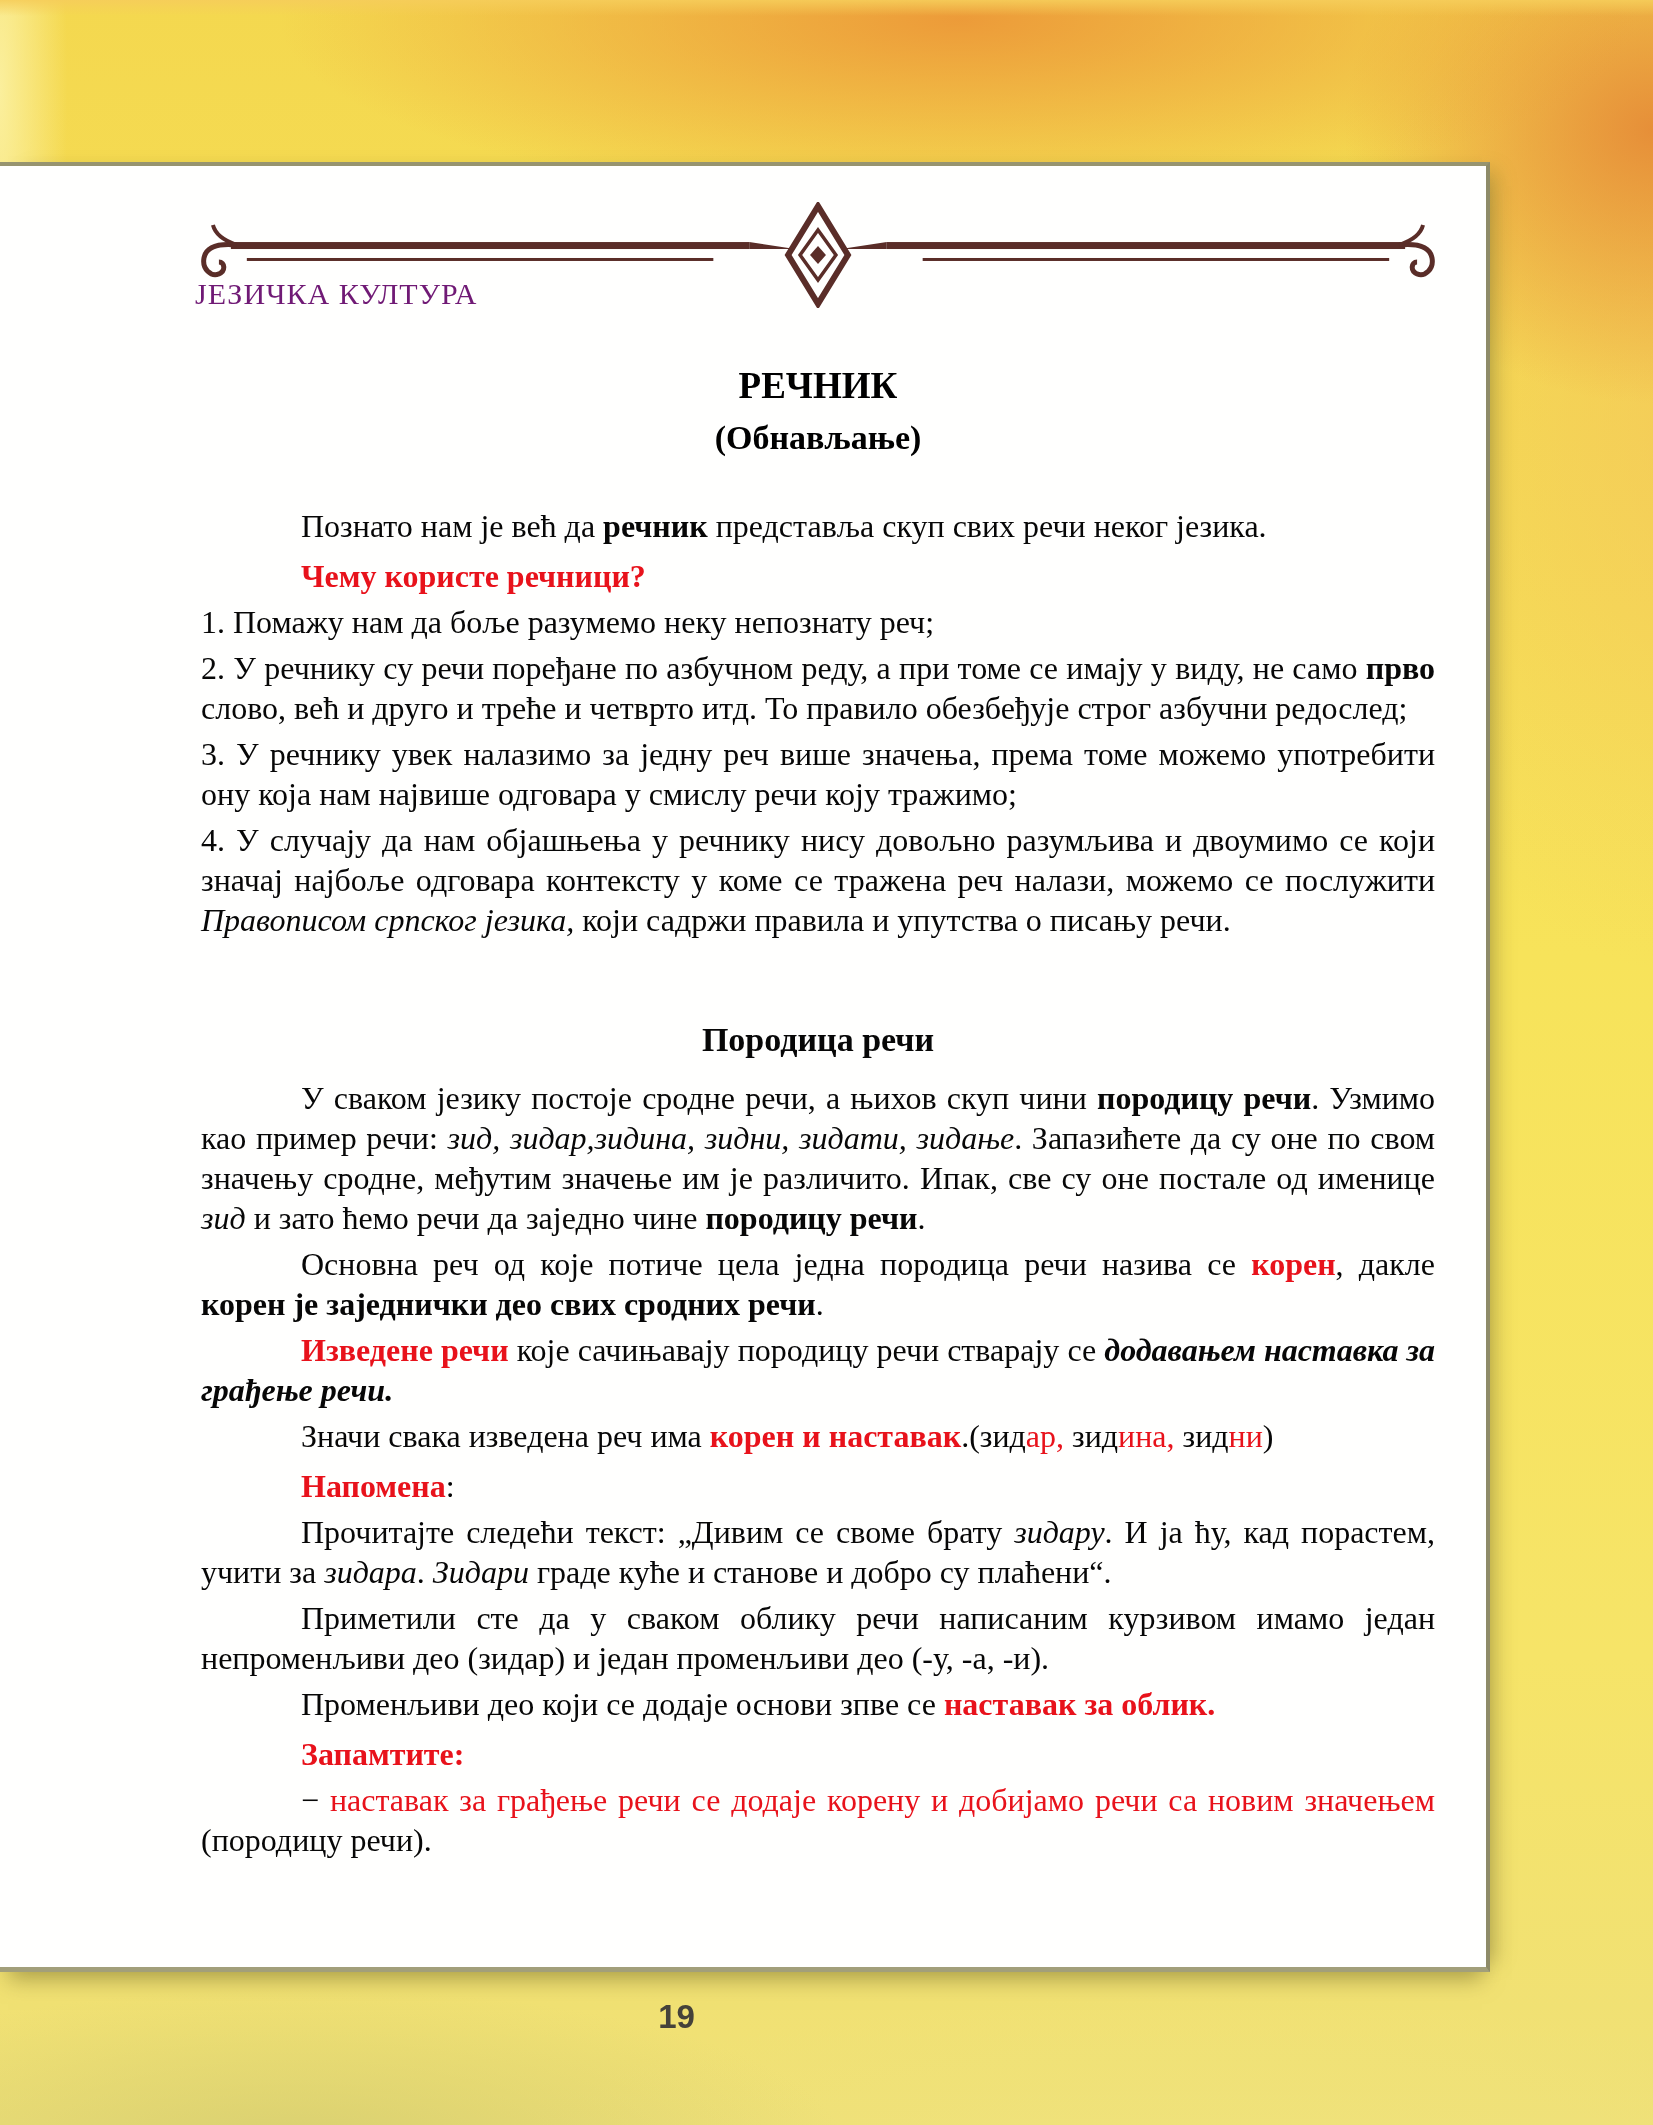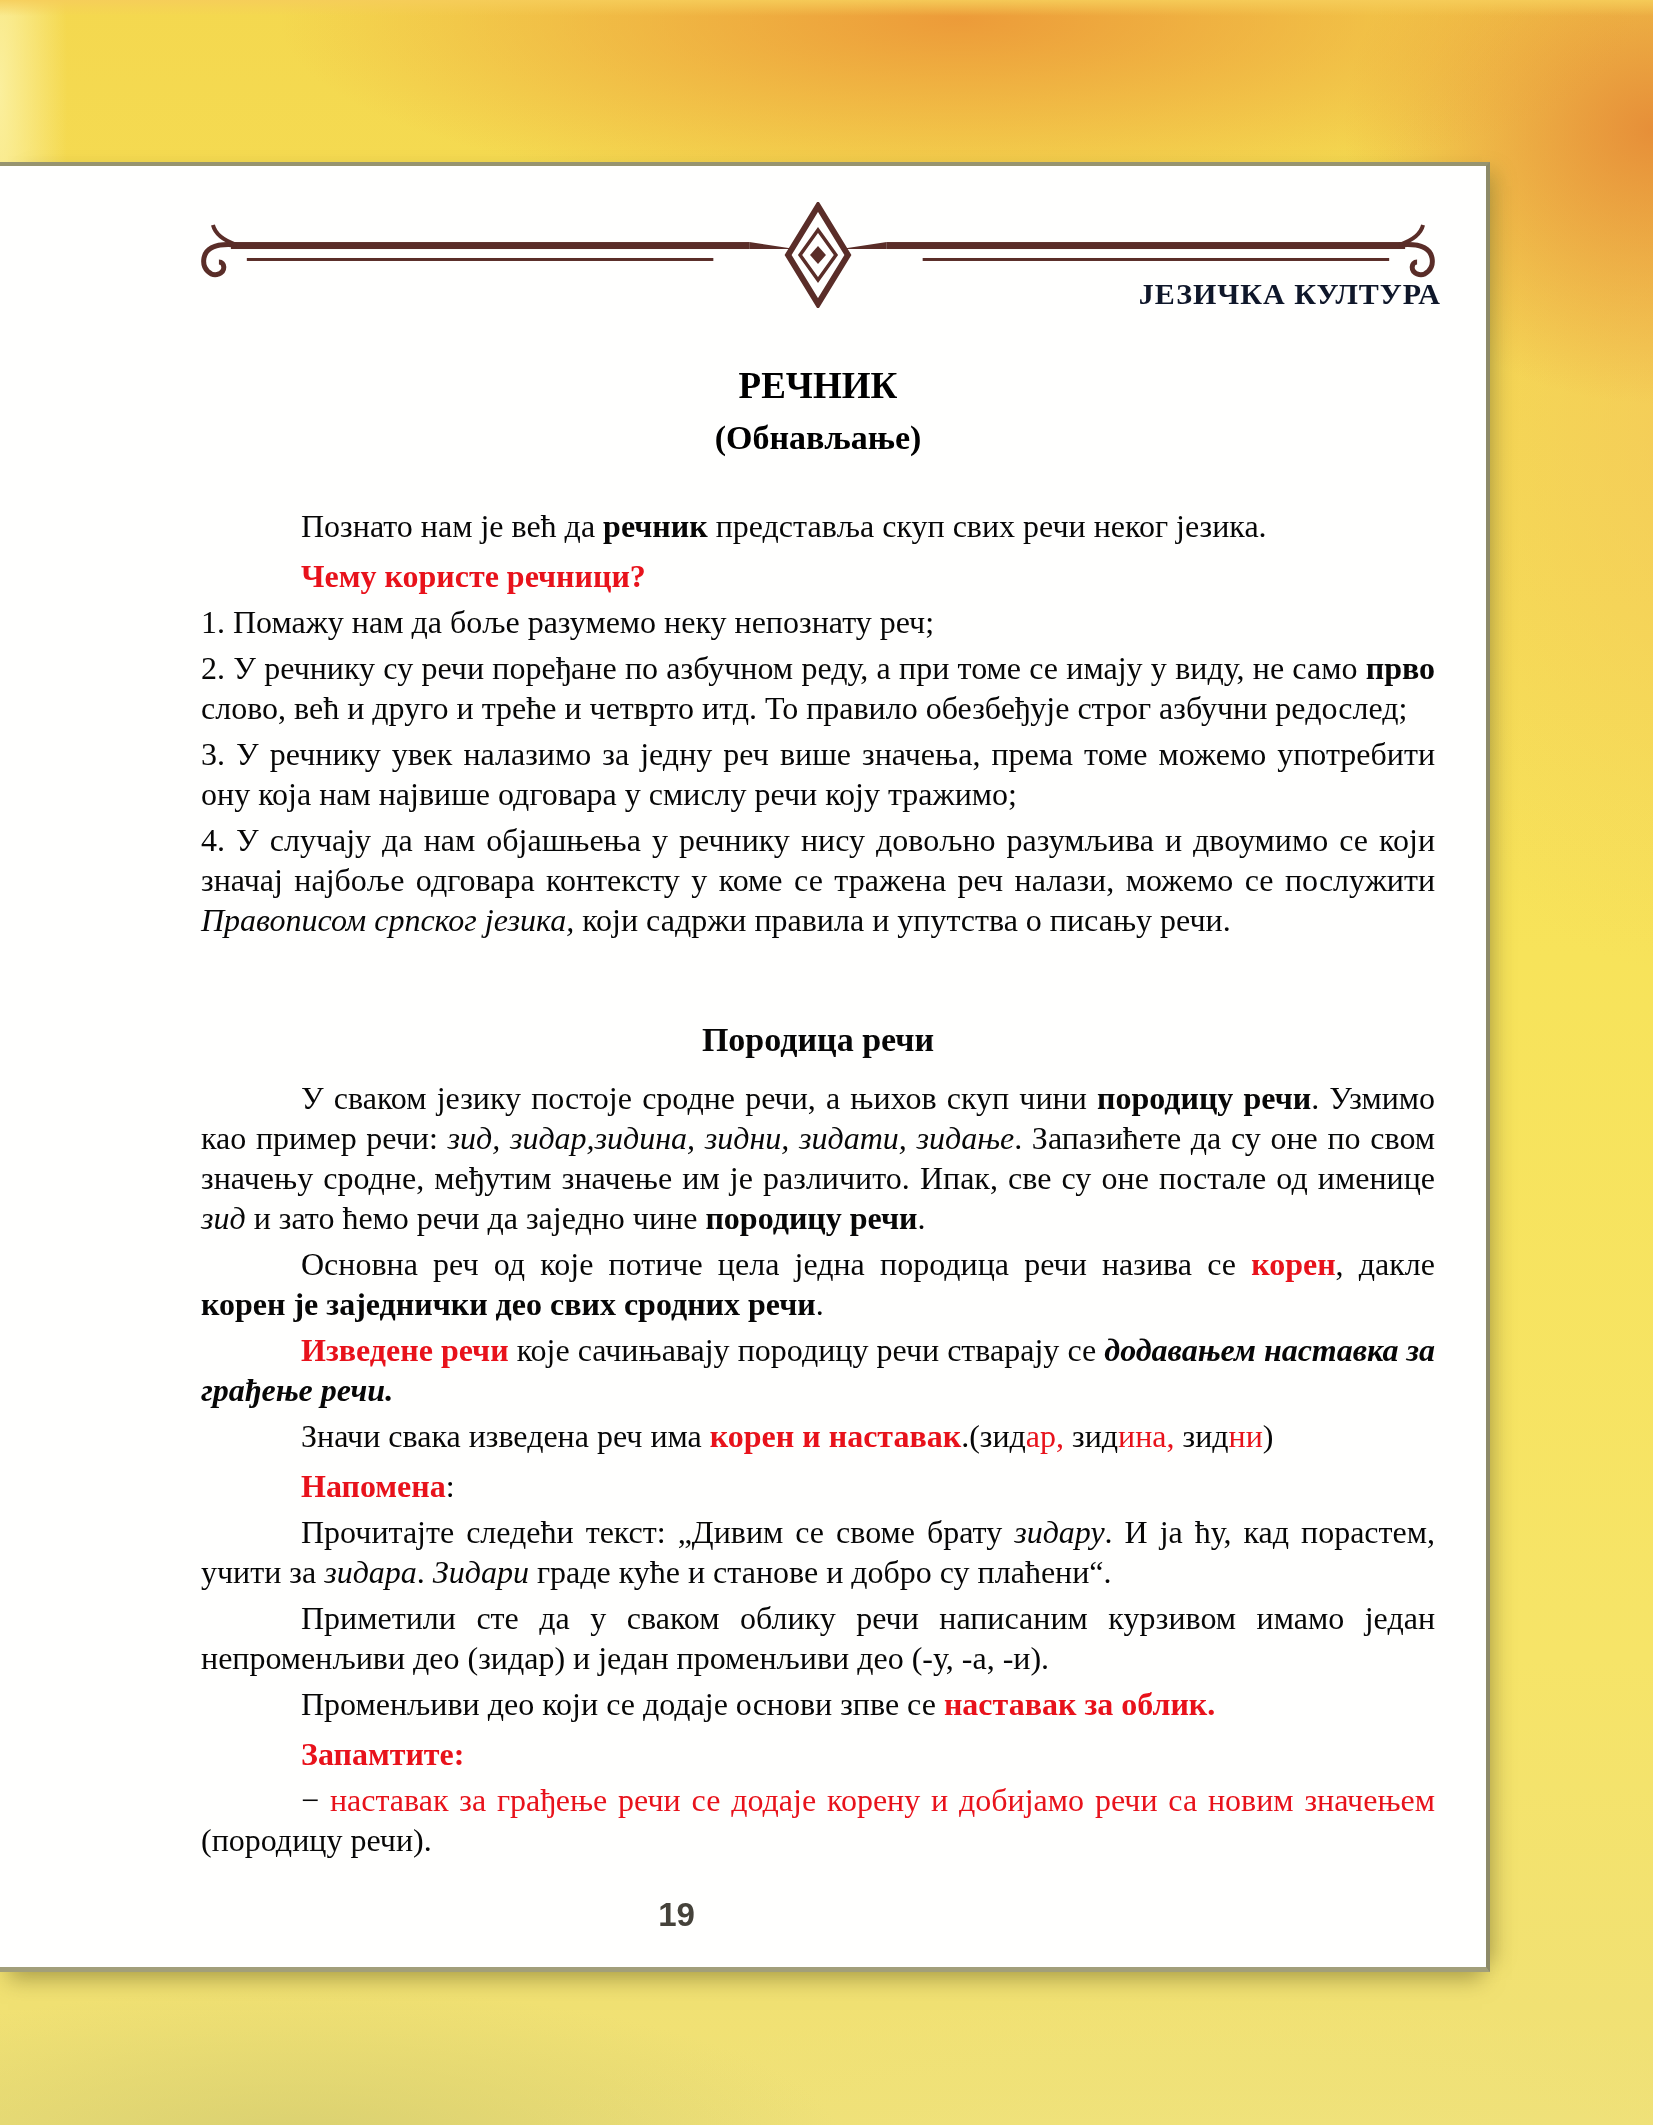--- a/index.html
+++ b/index.html
@@ -22,36 +22,36 @@
     position:absolute;left:0;top:162px;width:1490px;height:1810px;box-sizing:border-box;
     background:#fffffe;
     padding:36px 45px 0 195px;
     border-top:4px solid #97946f;
     border-right:4px solid #8e8b68;
     border-bottom:5px solid #a29f7a;
     box-shadow:0 16px 20px -8px rgba(128,118,50,.55), 16px 0 18px -10px rgba(128,118,50,.4);
   }
   .ornament{display:block;width:100%;height:106px;}
   .kicker{
-    margin-top:-34px;text-align:right;font-weight:bold;font-size:30px;line-height:40px;
-    letter-spacing:1px;color:#0f172a;
+    margin-top:-34px;font-weight:normal;font-size:30px;line-height:40px;
+    letter-spacing:1px;color:#701a75;
   }
   .title{margin:50px 0 0;text-align:center;font-weight:bold;font-size:37px;line-height:44px;color:#000;}
   .subtitle{margin:8px 0 0;text-align:center;font-weight:bold;font-size:34px;line-height:44px;color:#000;}
   .content{margin-top:46px;font-size:32px;line-height:40px;color:#070707;}
   .content p{margin:6px;}
   .content p.indent{text-indent:100px;}
   .content p.justify{text-align:justify;}
   .content p.gap-sm{margin-top:10px;}
   .content p.h-section{margin-top:80px;margin-bottom:18px;text-align:center;text-indent:0;font-size:34px;}
   .b{font-weight:bold;}
   .i{font-style:italic;}
   .red{color:var(--red);}
   .pagenum{
-    position:absolute;left:0;top:1896px;width:1353px;text-align:center;
+    position:absolute;left:0;top:1998px;width:1353px;text-align:center;
     font-family:"Liberation Sans","DejaVu Sans",sans-serif;font-weight:bold;
     font-size:33px;color:#45423a;
   }
   .orn{stroke:var(--brown);fill:none;}
   .ornf{fill:var(--brown);stroke:none;}
 </style>
 </head>
 <body>
 
 <div class="stage">

